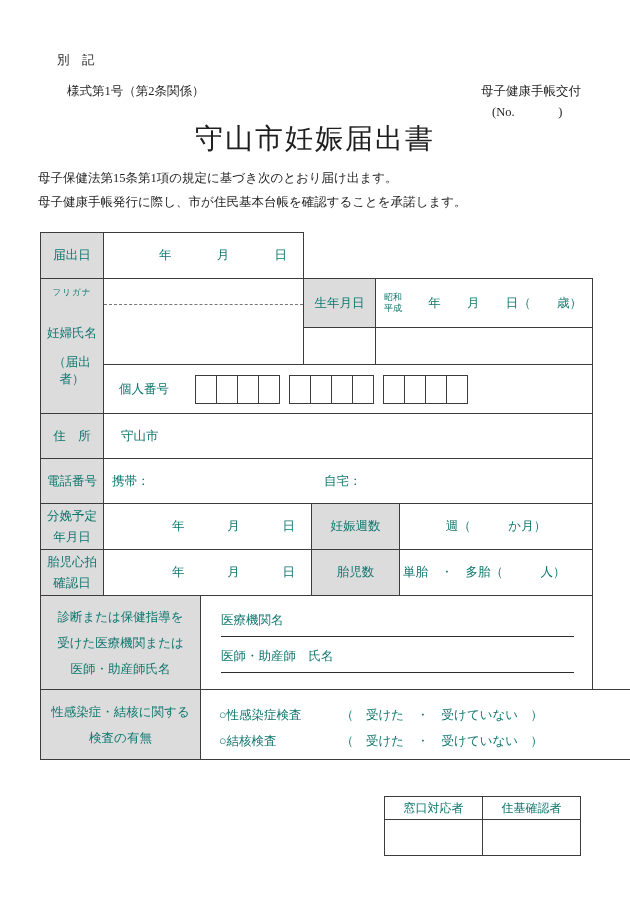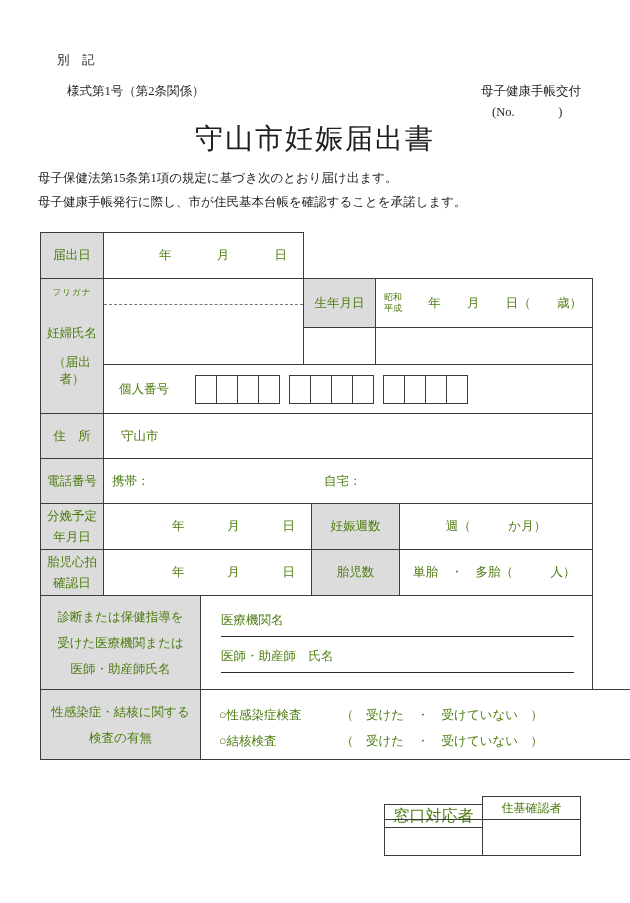--- a/index.html
+++ b/index.html
@@ -5,21 +5,21 @@
   html,body{margin:0;padding:0;}
   body{
     width:630px;height:903px;position:relative;background:#ffffff;
     font-family:"Liberation Serif","DejaVu Serif",serif;
     color:#1f1f1f;-webkit-font-smoothing:antialiased;
   }
   .abs{position:absolute;}
   .txt12{font-size:12.5px;}
   .cell{
     position:absolute;border:1px solid #3c3c3c;box-sizing:border-box;
-    font-size:12.5px;color:#4d7c0f;
+    font-size:12.5px;color:#0f766e;
   }
   .gray{background:#dcdcdc;}
   .center{display:flex;align-items:center;justify-content:center;text-align:center;}
   .vcenter{display:flex;align-items:center;}
   .col-center{display:flex;flex-direction:column;align-items:center;justify-content:center;}
   .date-cell{display:flex;align-items:center;justify-content:space-between;}
   .pn-box{width:22px;height:29px;border:1px solid #3c3c3c;box-sizing:border-box;background:#fff;margin-left:-1px;}
   .pn-box:first-child{margin-left:0;}
   .pn-group{display:flex;}
   .uline{border-bottom:1px solid #2c2c2c;}
@@ -118,21 +118,21 @@
   <div class="cell gray col-center" style="left:0;top:317px;width:64px;height:47px;line-height:21px;">
     <span>胎児心拍</span>
     <span>確認日</span>
   </div>
   <div class="cell date-cell" style="left:63px;top:317px;width:209px;height:47px;padding:0 16px 0 68px;">
     <span>年</span>
     <span>月</span>
     <span>日</span>
   </div>
   <div class="cell gray center" style="left:271px;top:317px;width:89px;height:47px;">胎児数</div>
-  <div class="cell vcenter" style="left:359px;top:317px;width:194px;height:47px;padding-left:13px;">単胎　・　多胎（　　　人）</div>
+  <div class="cell vcenter" style="left:359px;top:317px;width:194px;height:47px;padding-left:3px;">単胎　・　多胎（　　　人）</div>
 
   <div class="cell gray col-center" style="left:0;top:363px;width:161px;height:95px;line-height:26px;">
     <span>診断または保健指導を</span>
     <span>受けた医療機関または</span>
     <span>医師・助産師氏名</span>
   </div>
   <div class="cell" style="left:160px;top:363px;width:393px;height:95px;padding:16px 18px 0 20px;">
     <div class="uline" style="height:24px;">医療機関名</div>
     <div class="uline" style="height:24px;margin-top:11px;">医師・助産師　氏名</div>
   </div>
@@ -147,17 +147,17 @@
       <span>（　受けた　・　受けていない　）</span>
     </div>
     <div style="display:flex;line-height:26px;">
       <span style="width:122px;">○結核検査</span>
       <span>（　受けた　・　受けていない　）</span>
     </div>
   </div>
 </div>
 
 <div class="abs" style="left:384px;top:796px;width:197px;height:60px;">
-  <div class="cell center" style="left:0;top:8px;width:99px;height:24px;font-size:16px;">窓口対応者</div>
+  <div class="cell center" style="left:0;top:0;width:99px;height:24px;font-size:12px;">窓口対応者</div>
   <div class="cell center" style="left:98px;top:0;width:99px;height:24px;font-size:12px;">住基確認者</div>
   <div class="cell" style="left:0;top:23px;width:99px;height:37px;"></div>
   <div class="cell" style="left:98px;top:23px;width:99px;height:37px;"></div>
 </div>
 
 </body></html>

